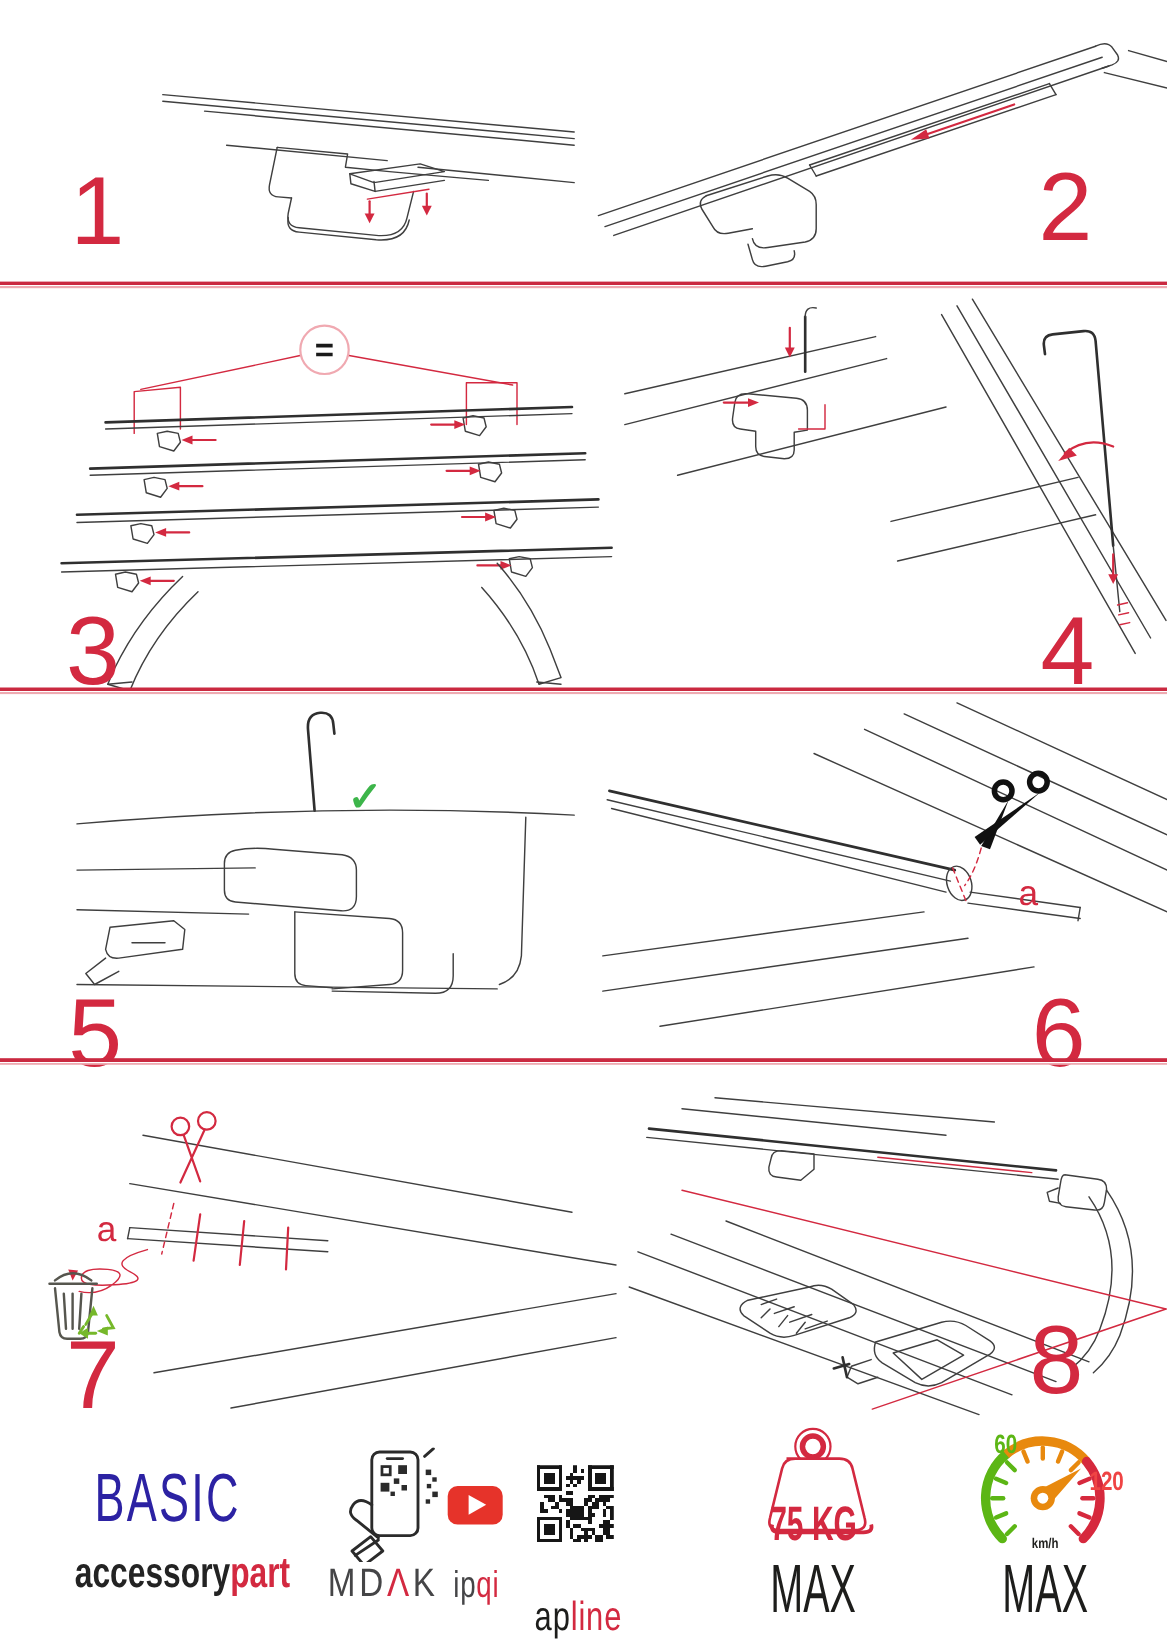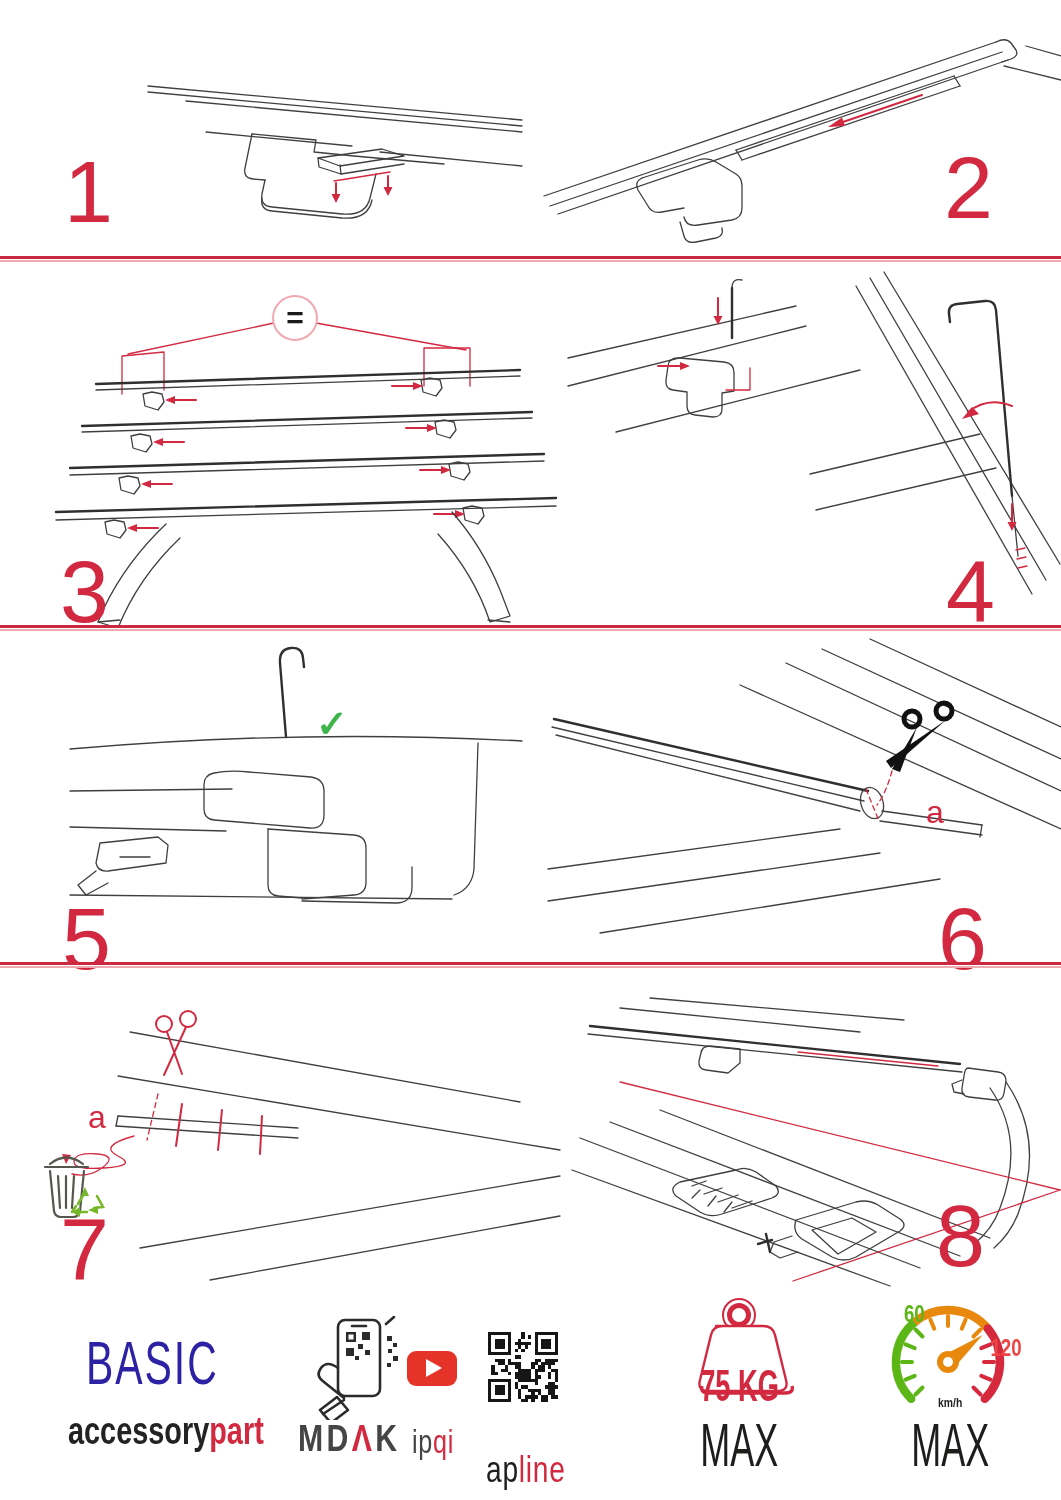--- a/index.html
+++ b/index.html
@@ -23,21 +23,21 @@
   .chk{font-size:38px;font-weight:bold;fill:#3db54a;}
   
   .ftxt{position:absolute;line-height:1;white-space:nowrap;}
   .sx{display:inline-block;transform-origin:0 0;}
   .basic{left:86px;top:1332px;color:#2c22a3;font-size:62px;}
   .basic .sx{transform:scaleX(.66);letter-spacing:3px;}
   .brand{left:68px;top:1411px;font-size:39px;font-weight:bold;}
   .brand .sx{transform:scaleX(.74);}
   .brand-black{color:#232323;}
   .red-part{color:#d32940;}
-  .mdak{left:298px;top:1421px;font-size:36px;font-weight:bold;color:#454547;}
+  .mdak{left:298px;top:1421px;font-size:36px;font-weight:normal;color:#454547;}
   .mdak .sx{transform:scaleX(.84);letter-spacing:4px;}
   .ipqi{left:412px;top:1424px;font-size:34px;color:#454547;}
   .ipqi .sx{transform:scaleX(.74);letter-spacing:1px;}
   .apline{left:486px;top:1451px;font-size:37px;color:#1d1d1b;}
   .apline .sx{transform:scaleX(.76);letter-spacing:1px;}
   .yt{position:absolute;left:407px;top:1351px;width:50px;height:35px;background:#e6332a;border-radius:9px;}
   .yt:after{content:"";position:absolute;left:19px;top:8px;border-left:16px solid #fff;
             border-top:9.5px solid transparent;border-bottom:9.5px solid transparent;}
   .qr{position:absolute;left:488px;top:1332px;width:70px;height:70px;}
   .qr rect{fill:#161616;shape-rendering:crispEdges;}

